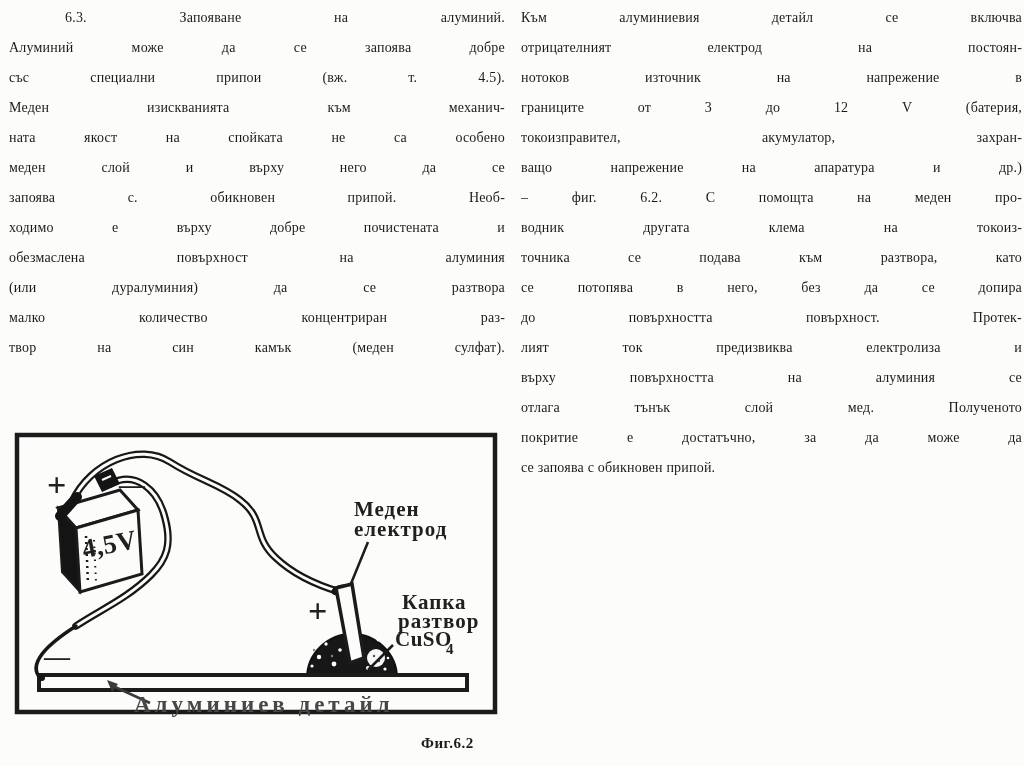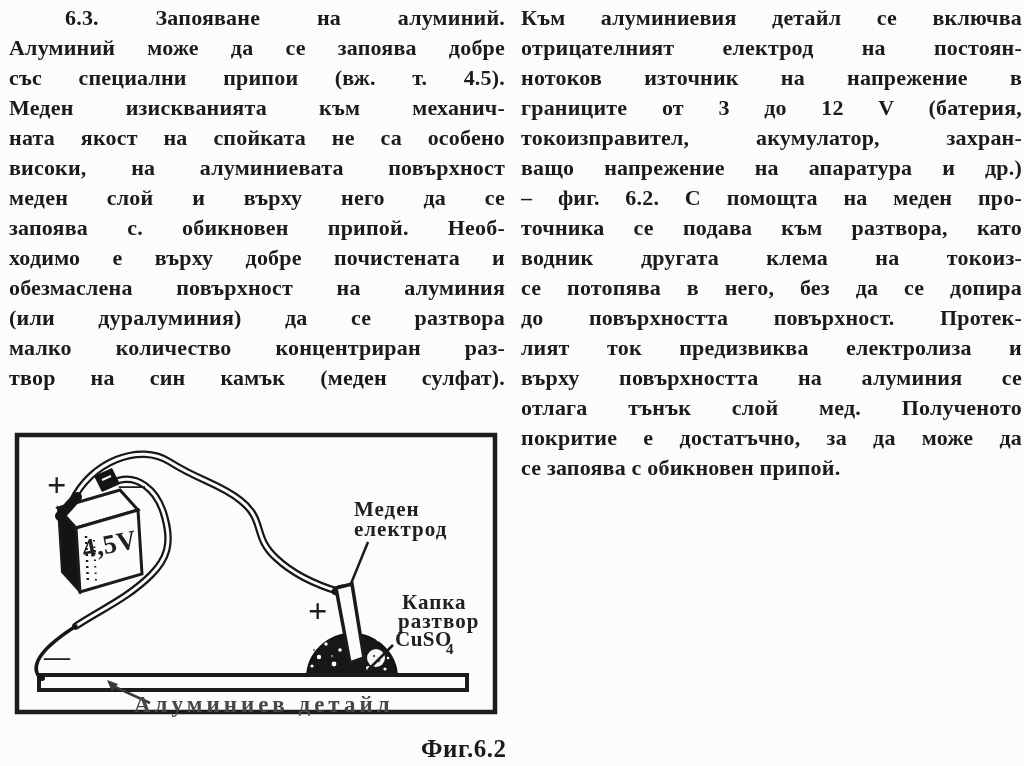--- a/index.html
+++ b/index.html
@@ -9,32 +9,32 @@
     color:#1b1b1b;
     font-family:"Liberation Serif", serif;
     position:relative;
     overflow:hidden;
   }
   .page{position:absolute;inset:0;}
   .col{position:absolute;top:3px;}
   .col-left{left:9px;width:496px;}
   .col-right{left:521px;width:501px;}
   .line{
-    font-size:22px;font-weight:700;
+    font-size:14px;font-weight:400;
     line-height:30px;height:30px;overflow:hidden;
     text-align:justify;text-align-last:justify;
     letter-spacing:0.2px;
   }
   .col-left .line:first-child{padding-left:56px;}
   .col-right .line:last-child{text-align-last:left;}
   .figure{position:absolute;left:14px;top:432px;width:487px;height:285px;}
   .figure svg{display:block;}
   .caption{
     position:absolute;left:421px;top:735px;
-    font-size:25px;font-weight:700;letter-spacing:0.5px;
+    font-size:15px;font-weight:700;letter-spacing:0.5px;
   }
   
   text{font-family:"Liberation Serif", serif;font-weight:700;fill:#202020;}
   .fig-label{font-size:21px;letter-spacing:1px;}
   .fig-formula{font-size:21px;letter-spacing:0.5px;}
   .fig-sub{font-size:15px;}
   .plate-label{font-size:23px;letter-spacing:4px;fill:#474747;}
   .sign{font-size:34px;}
   .sign-small{font-size:26px;}
   .batt-label{font-size:27px;letter-spacing:0.5px;}
@@ -43,40 +43,39 @@
 <body>
 
 <div class="page">
 
   <div class="col col-left">
       <div class="line">6.3. Запояване на алуминий.</div>
       <div class="line">Алуминий може да се запоява добре</div>
       <div class="line">със специални припои (вж. т. 4.5).</div>
       <div class="line">Меден изискванията към механич-</div>
       <div class="line">ната якост на спойката не са особено</div>
-      <div class="line">високи, на алуминиевата повърхност</div>
       <div class="line">меден слой и върху него да се</div>
       <div class="line">запоява с. обикновен припой. Необ-</div>
       <div class="line">ходимо е върху добре почистената и</div>
       <div class="line">обезмаслена повърхност на алуминия</div>
       <div class="line">(или дуралуминия) да се разтвора</div>
       <div class="line">малко количество концентриран раз-</div>
       <div class="line">твор на син камък (меден сулфат).</div>
     </div>
 
   <div class="col col-right">
       <div class="line">Към алуминиевия детайл се включва</div>
       <div class="line">отрицателният електрод на постоян-</div>
       <div class="line">нотоков източник на напрежение в</div>
       <div class="line">границите от 3 до 12 V (батерия,</div>
       <div class="line">токоизправител, акумулатор, захран-</div>
       <div class="line">ващо напрежение на апаратура и др.)</div>
       <div class="line">– фиг. 6.2. С помощта на меден про-</div>
+      <div class="line">водник другата клема на токоиз-</div>
       <div class="line">точника се подава към разтвора, като</div>
-      <div class="line">водник другата клема на токоиз-</div>
       <div class="line">се потопява в него, без да се допира</div>
       <div class="line">до повърхността повърхност. Протек-</div>
       <div class="line">лият ток предизвиква електролиза и</div>
       <div class="line">върху повърхността на алуминия се</div>
       <div class="line">отлага тънък слой мед. Полученото</div>
       <div class="line">покритие е достатъчно, за да може да</div>
       <div class="line">се запоява с обикновен припой.</div>
     </div>
 
   <div class="figure">

